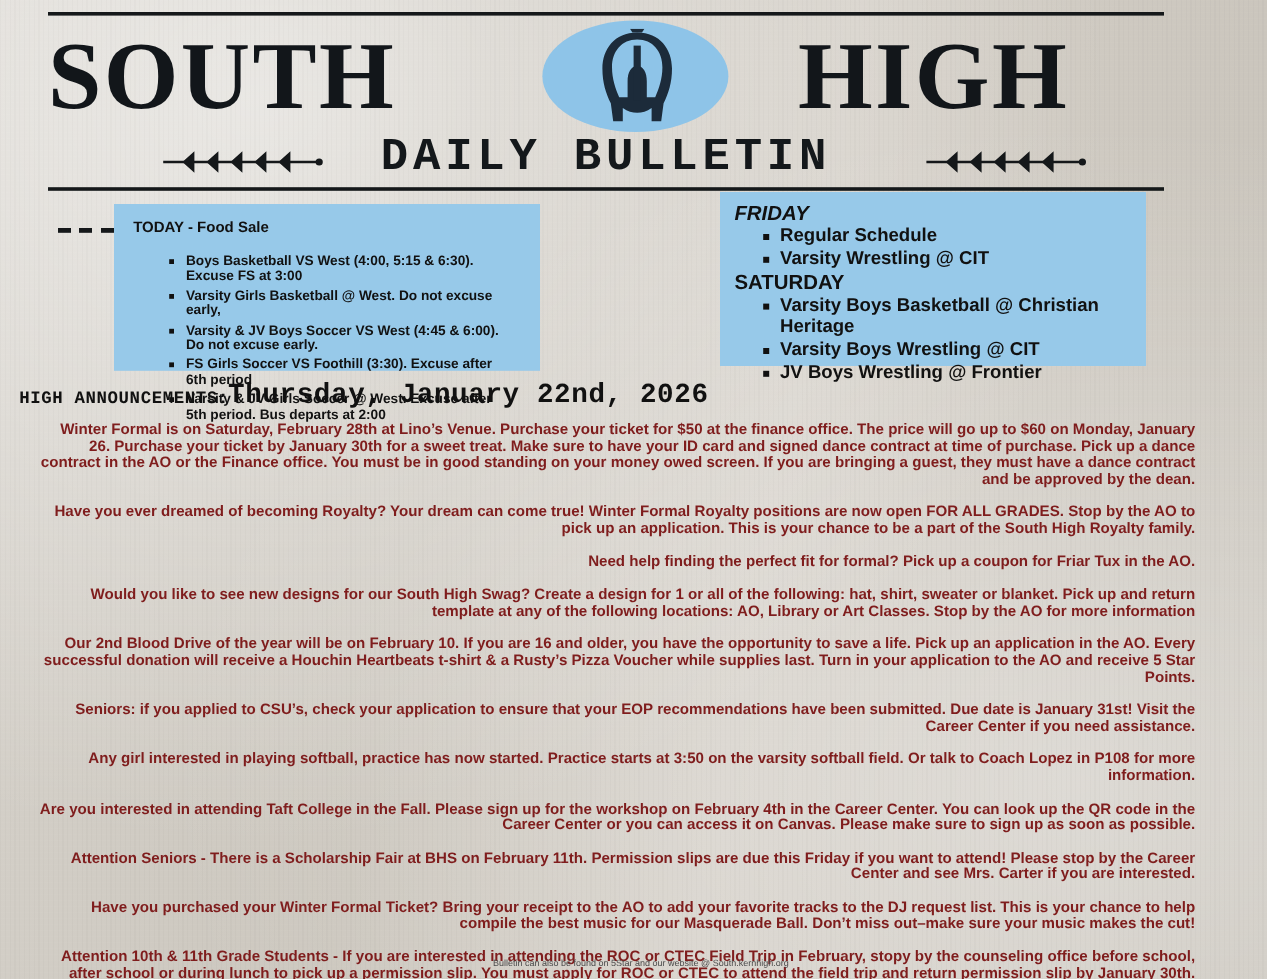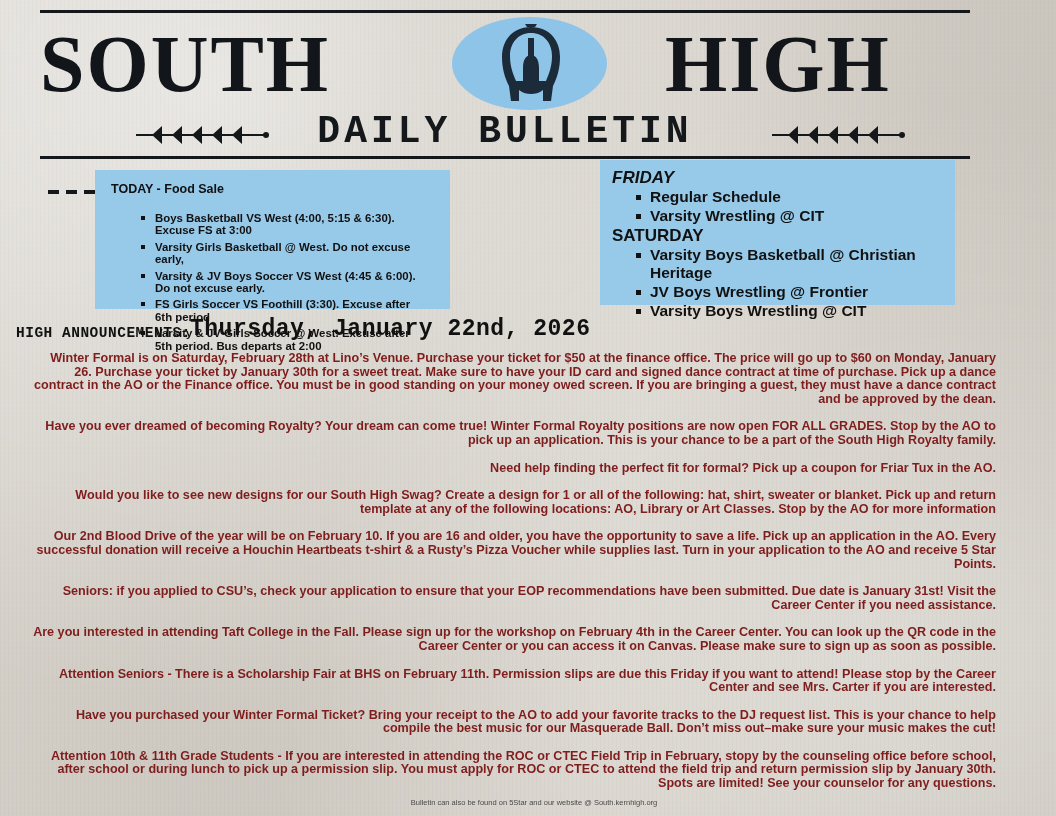--- a/index.html
+++ b/index.html
@@ -165,35 +165,36 @@
 
   <div class="box box-fri">
     <div class="fri-head">FRIDAY</div>
     <ul class="bul2">
       <li>Regular Schedule</li>
       <li>Varsity Wrestling @ CIT</li>
     </ul>
     <div class="sat-head">SATURDAY</div>
     <ul class="bul2">
       <li>Varsity Boys Basketball @ Christian Heritage</li>
+      <li>Varsity Boys Wrestling @ CIT</li>
       <li>JV Boys Wrestling @ Frontier</li>
-      <li>Varsity Boys Wrestling @ CIT</li>
     </ul>
   </div>
 
   <div class="ann-label">HIGH ANNOUNCEMENTS:</div>
   <div class="ann-date">Thursday, January 22nd, 2026</div>
 
   <div class="body">
     <p>Winter Formal is on Saturday, February 28th at Lino’s Venue. Purchase your ticket for $50 at the finance office. The price will go up to $60 on Monday, January 26. Purchase your ticket by January 30th for a sweet treat.   Make sure to have your ID card and signed dance contract at time of purchase. Pick up a dance contract in the AO or the Finance office. You must be in good standing on your money owed screen.  If you are bringing a guest, they must have a dance contract and be approved by the dean.</p>
     <p>Have you ever dreamed of becoming Royalty? Your dream can come true! Winter Formal Royalty positions are now open FOR ALL GRADES. Stop by the AO to pick up an application. This is your chance to be a part of the South High Royalty family.</p>
     <p>Need help finding the perfect fit for formal? Pick up a coupon for Friar Tux in the AO.</p>
     <p>Would you like to see new designs for our South High Swag? Create a design for 1 or all of the following: hat, shirt, sweater or blanket. Pick up and return template at any of the following locations: AO, Library or Art Classes. Stop by the AO for more information</p>
     <p>Our 2nd Blood Drive of the year will be on February 10. If you are 16 and older, you have the opportunity to save a life. Pick up an application in the AO. Every successful donation will receive a Houchin Heartbeats t-shirt &amp; a Rusty’s Pizza Voucher while supplies last. Turn in your application to the AO  and receive 5 Star Points.</p>
     <p>Seniors:  if you applied to CSU’s, check your application to ensure that your EOP recommendations have been submitted. Due date is January 31st! Visit the Career Center if you need assistance.</p>
+    <p>Any girl interested in playing softball, practice has now started. Practice starts at 3:50 on the varsity softball field. Or talk to Coach Lopez in P108 for more information.</p>
     <p>Are you interested in attending Taft College in the Fall. Please sign up for the workshop on February 4th in the Career Center. You can look up the QR code in the Career Center or you can access it on Canvas. Please make sure to sign up as soon as possible.</p>
     <p>Attention Seniors - There is a Scholarship Fair at BHS on February 11th. Permission slips are due this Friday if you want to attend! Please stop by the Career Center and see Mrs. Carter if you are interested.</p>
     <p>Have you purchased your Winter Formal Ticket? Bring your receipt to the AO to add your favorite tracks to the DJ request list. This is your chance to help compile the best music for our Masquerade Ball. Don’t miss out–make sure your music makes the cut!</p>
     <p>Attention 10th &amp; 11th Grade Students - If you are interested in attending the ROC or CTEC Field Trip in February, stopy by the counseling office before school, after school or during lunch to pick up a permission slip. You must apply for ROC or CTEC to attend the field trip and return permission slip by January 30th. Spots are limited! See your counselor for any questions.</p>
 
   </div>
 
   <div class="footer-note">Bulletin can also be found on 5Star and our website @ South.kernhigh.org</div>
 
 </div>

